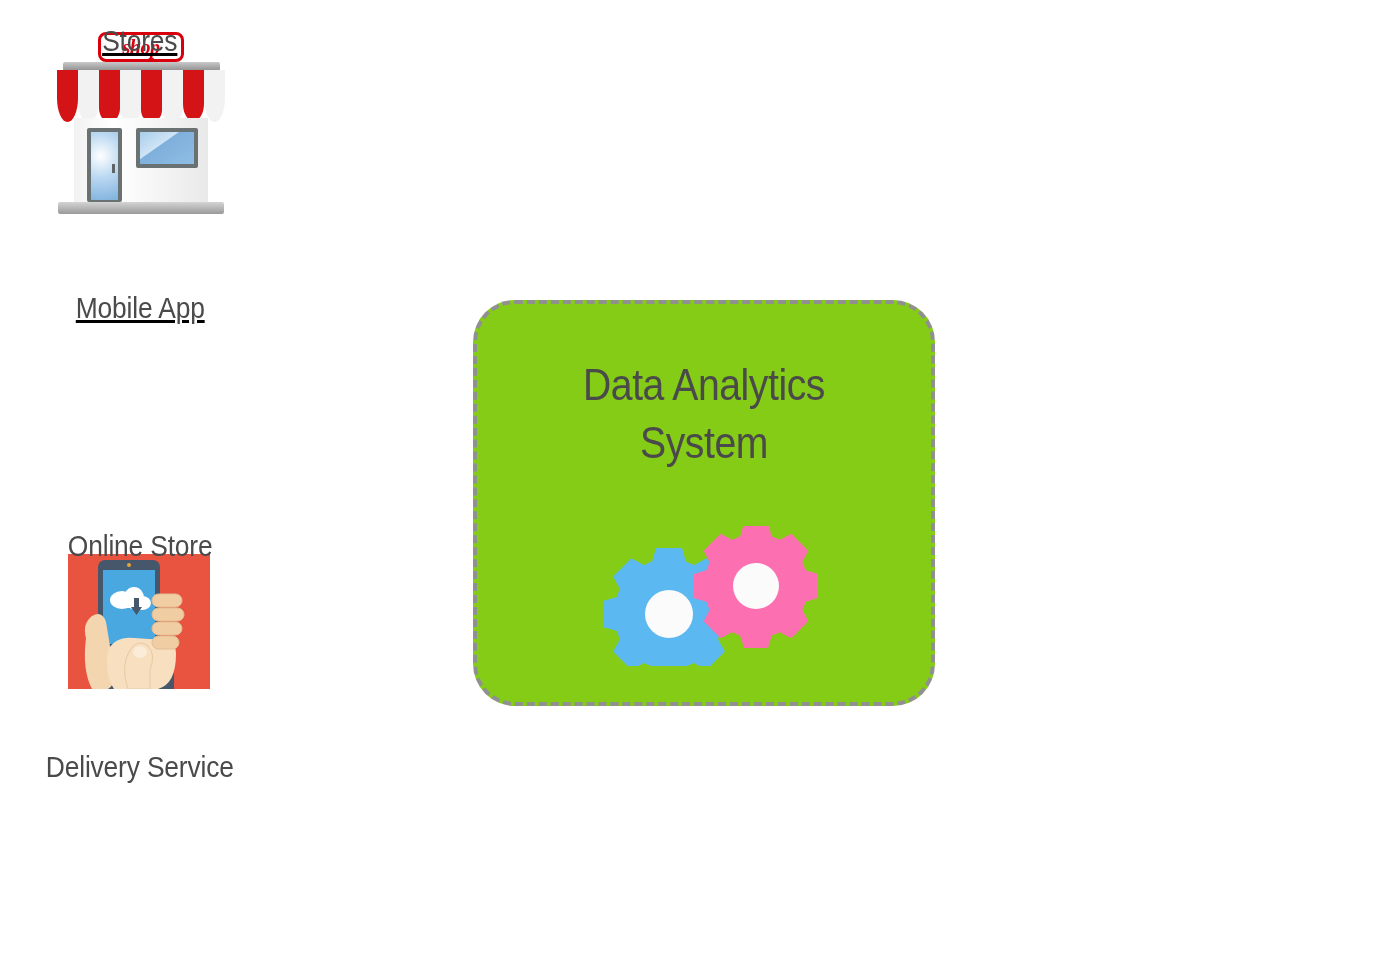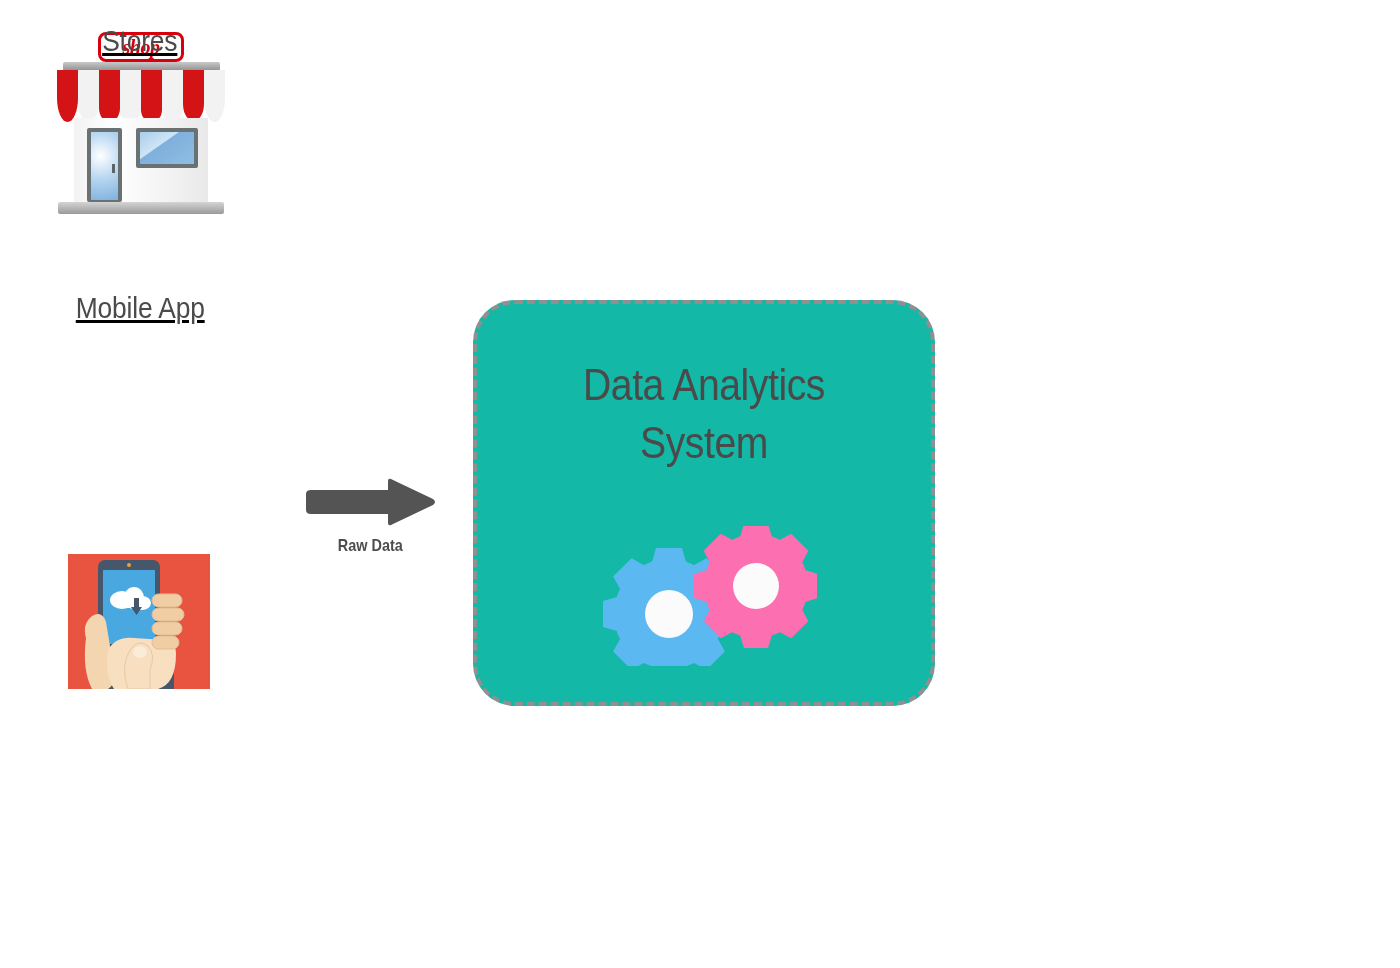--- a/index.html
+++ b/index.html
@@ -72,21 +72,21 @@
 
   
   .mobile-tile {
     position: absolute; left: 68px; top: 277px; width: 142px; height: 135px;
     background: #e8543f; overflow: hidden;
   }
 
   
   .center-box {
     position: absolute; left: 473px; top: 300px; width: 462px; height: 406px;
-    border: 4px dashed #909090; border-radius: 42px; background: #14b8a6;
+    border: 4px dashed #909090; border-radius: 42px; background: #84cc16;
   }
   .center-title {
     position: absolute; left: 0; right: 0; top: 52px;
     text-align: center; color: #4a4a4a;
     font-size: 45px; line-height: 58px; font-weight: 400;
     font-family: "Liberation Sans", sans-serif;
     transform: scaleX(0.87); letter-spacing: -0.5px;
   }
   .gears { position: absolute; left: 120px; top: 222px; width: 220px; height: 140px; }
 
@@ -172,29 +172,31 @@
             <rect x="84" y="82" width="27" height="13" rx="6.5"></rect>
           </g>
 
           <path d="M60,135 Q52,112 62,96 Q70,84 80,92 Q88,100 82,116 L82,135 Z" fill="#f7dfc0" stroke="#e8c9a2" stroke-width="1"></path>
           <ellipse cx="72" cy="98" rx="7" ry="6" fill="#fbecd8"></ellipse>
         </svg>
       </div>
       <div class="node-label src-label" style="margin-top:14px;">Mobile App</div>
     </div>
 
-
+    <div class="node" style="left:0px; top:513px; width:280px;">
+
+      <div class="node-label src-label" style="margin-top:16px;">Online Store</div>
+    </div>
+
+    <div class="node" style="left:0px; top:740px; width:280px;">
+
+      <div class="node-label src-label" style="margin-top:10px;">Delivery Service</div>
+    </div>
   </div>
 
-  <div class="arrow-group" style="left:300px; top:478px; width:140px;">
-    <svg width="132" height="48" viewBox="0 0 132 48">
-      <path d="M2,16 Q2,12 7,12 L84,12 L84,3 Q84,-1 89,2 L129,21 Q133,24 129,27 L89,46 Q84,49 84,45 L84,36 L7,36 Q2,36 2,32 Z" fill="#545454"></path>
-    </svg>
-    <div class="arrow-label">Raw Data</div>
-  </div>
 
   <div class="center-box">
     <div class="center-title">
       <div>Data Analytics</div>
       <div>System</div>
     </div>
 
     <div class="gears">
       <svg width="220" height="140" viewBox="0 0 220 140">
 

